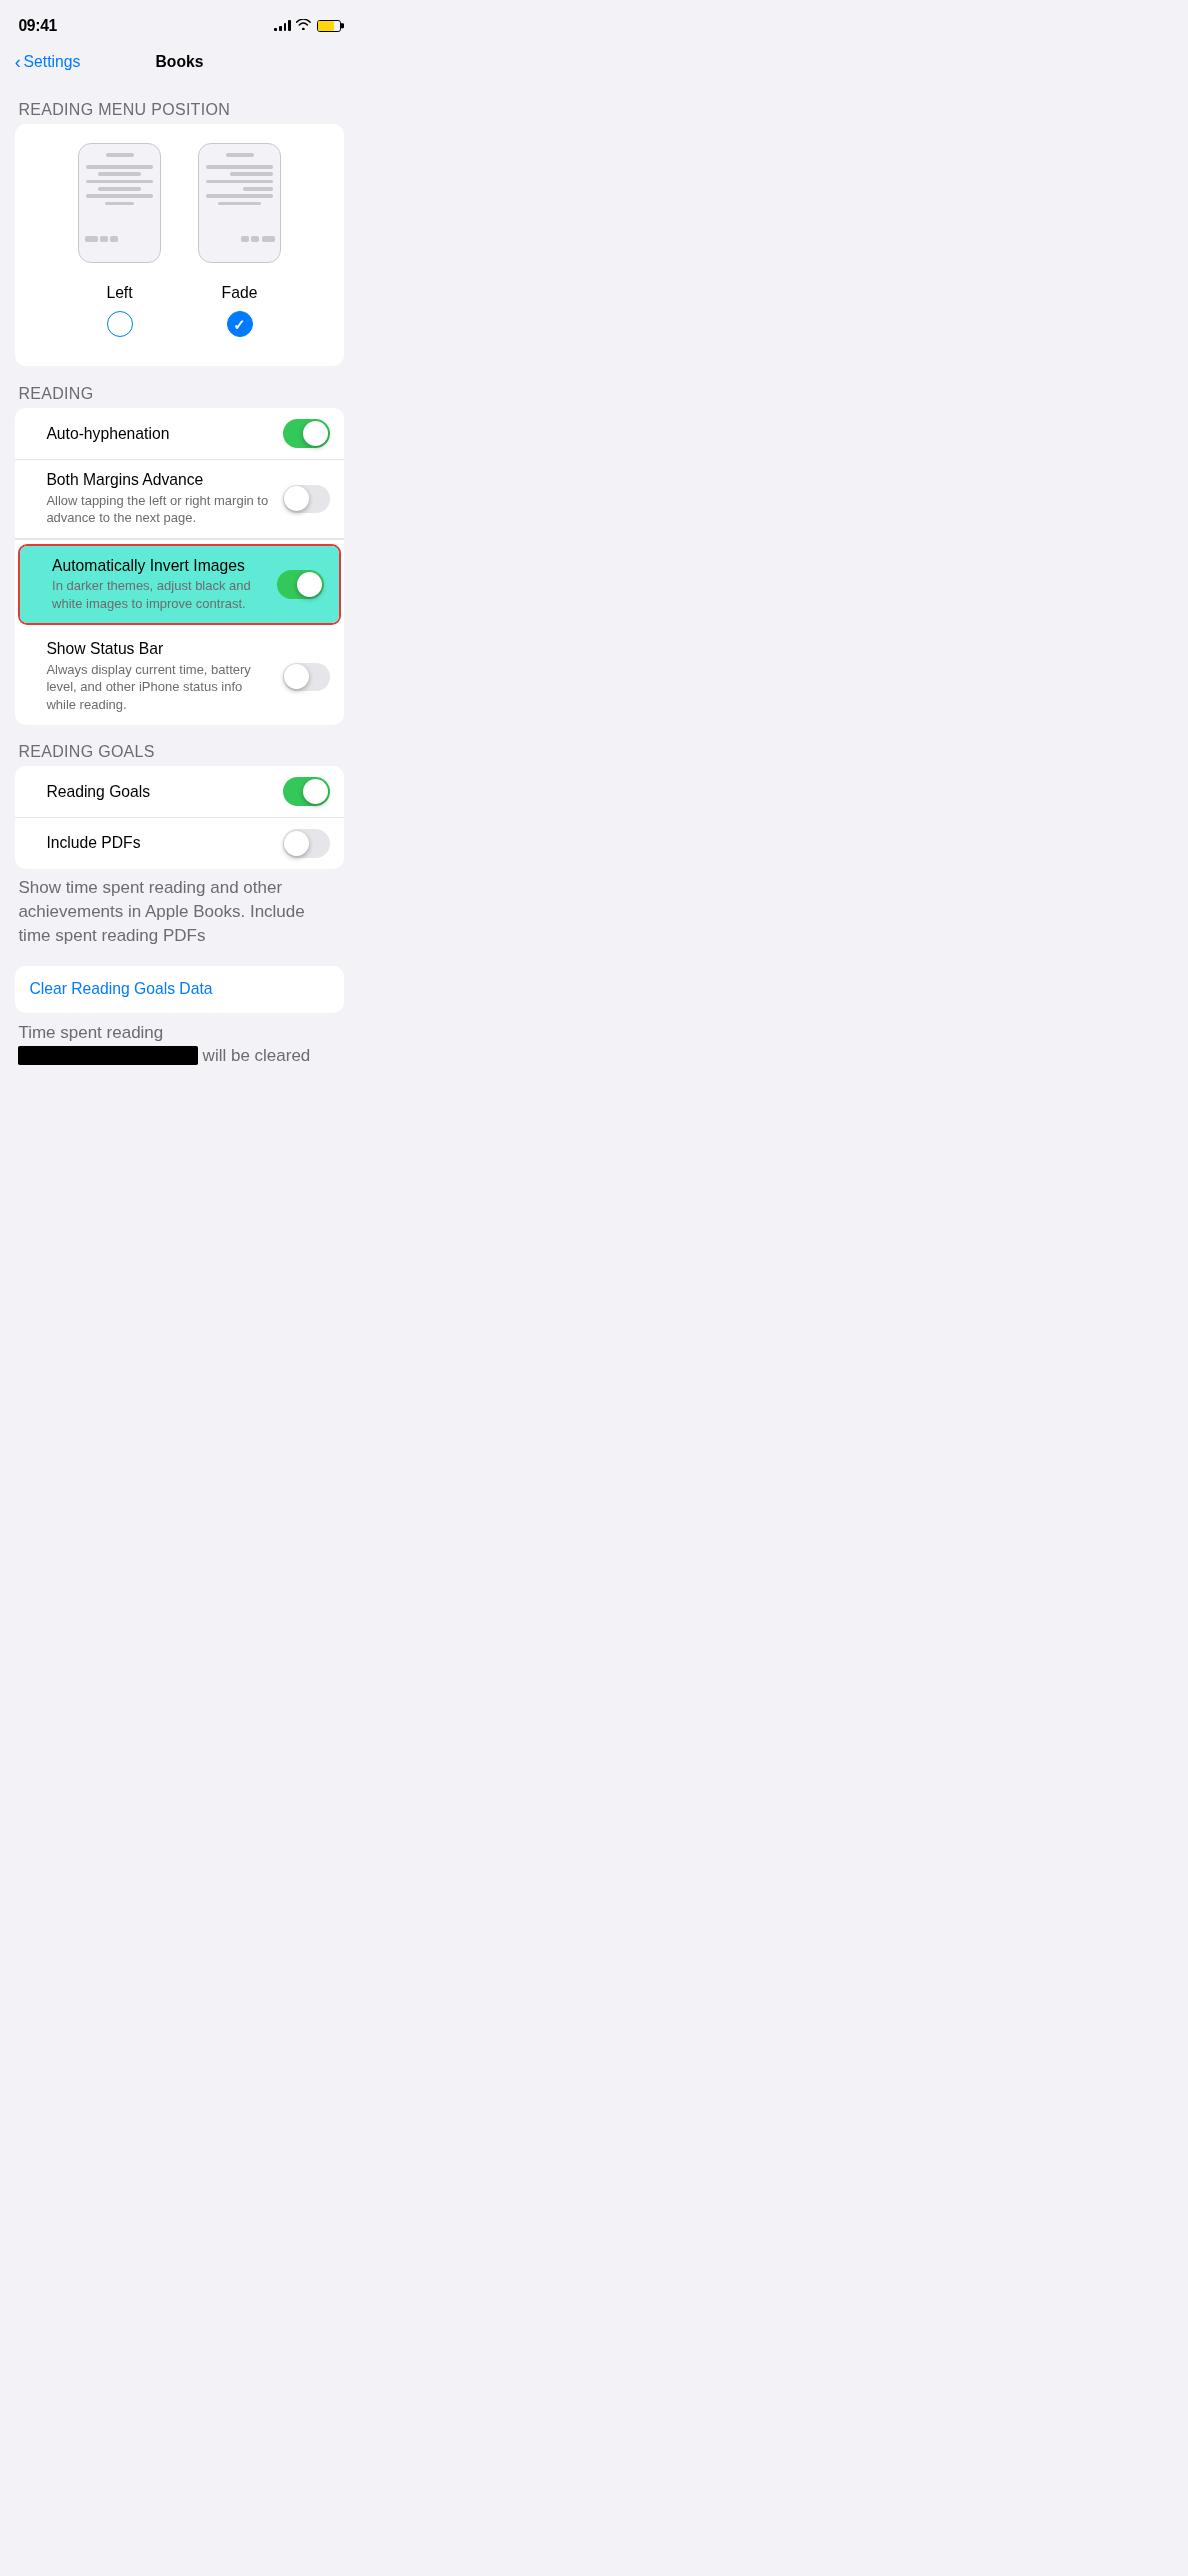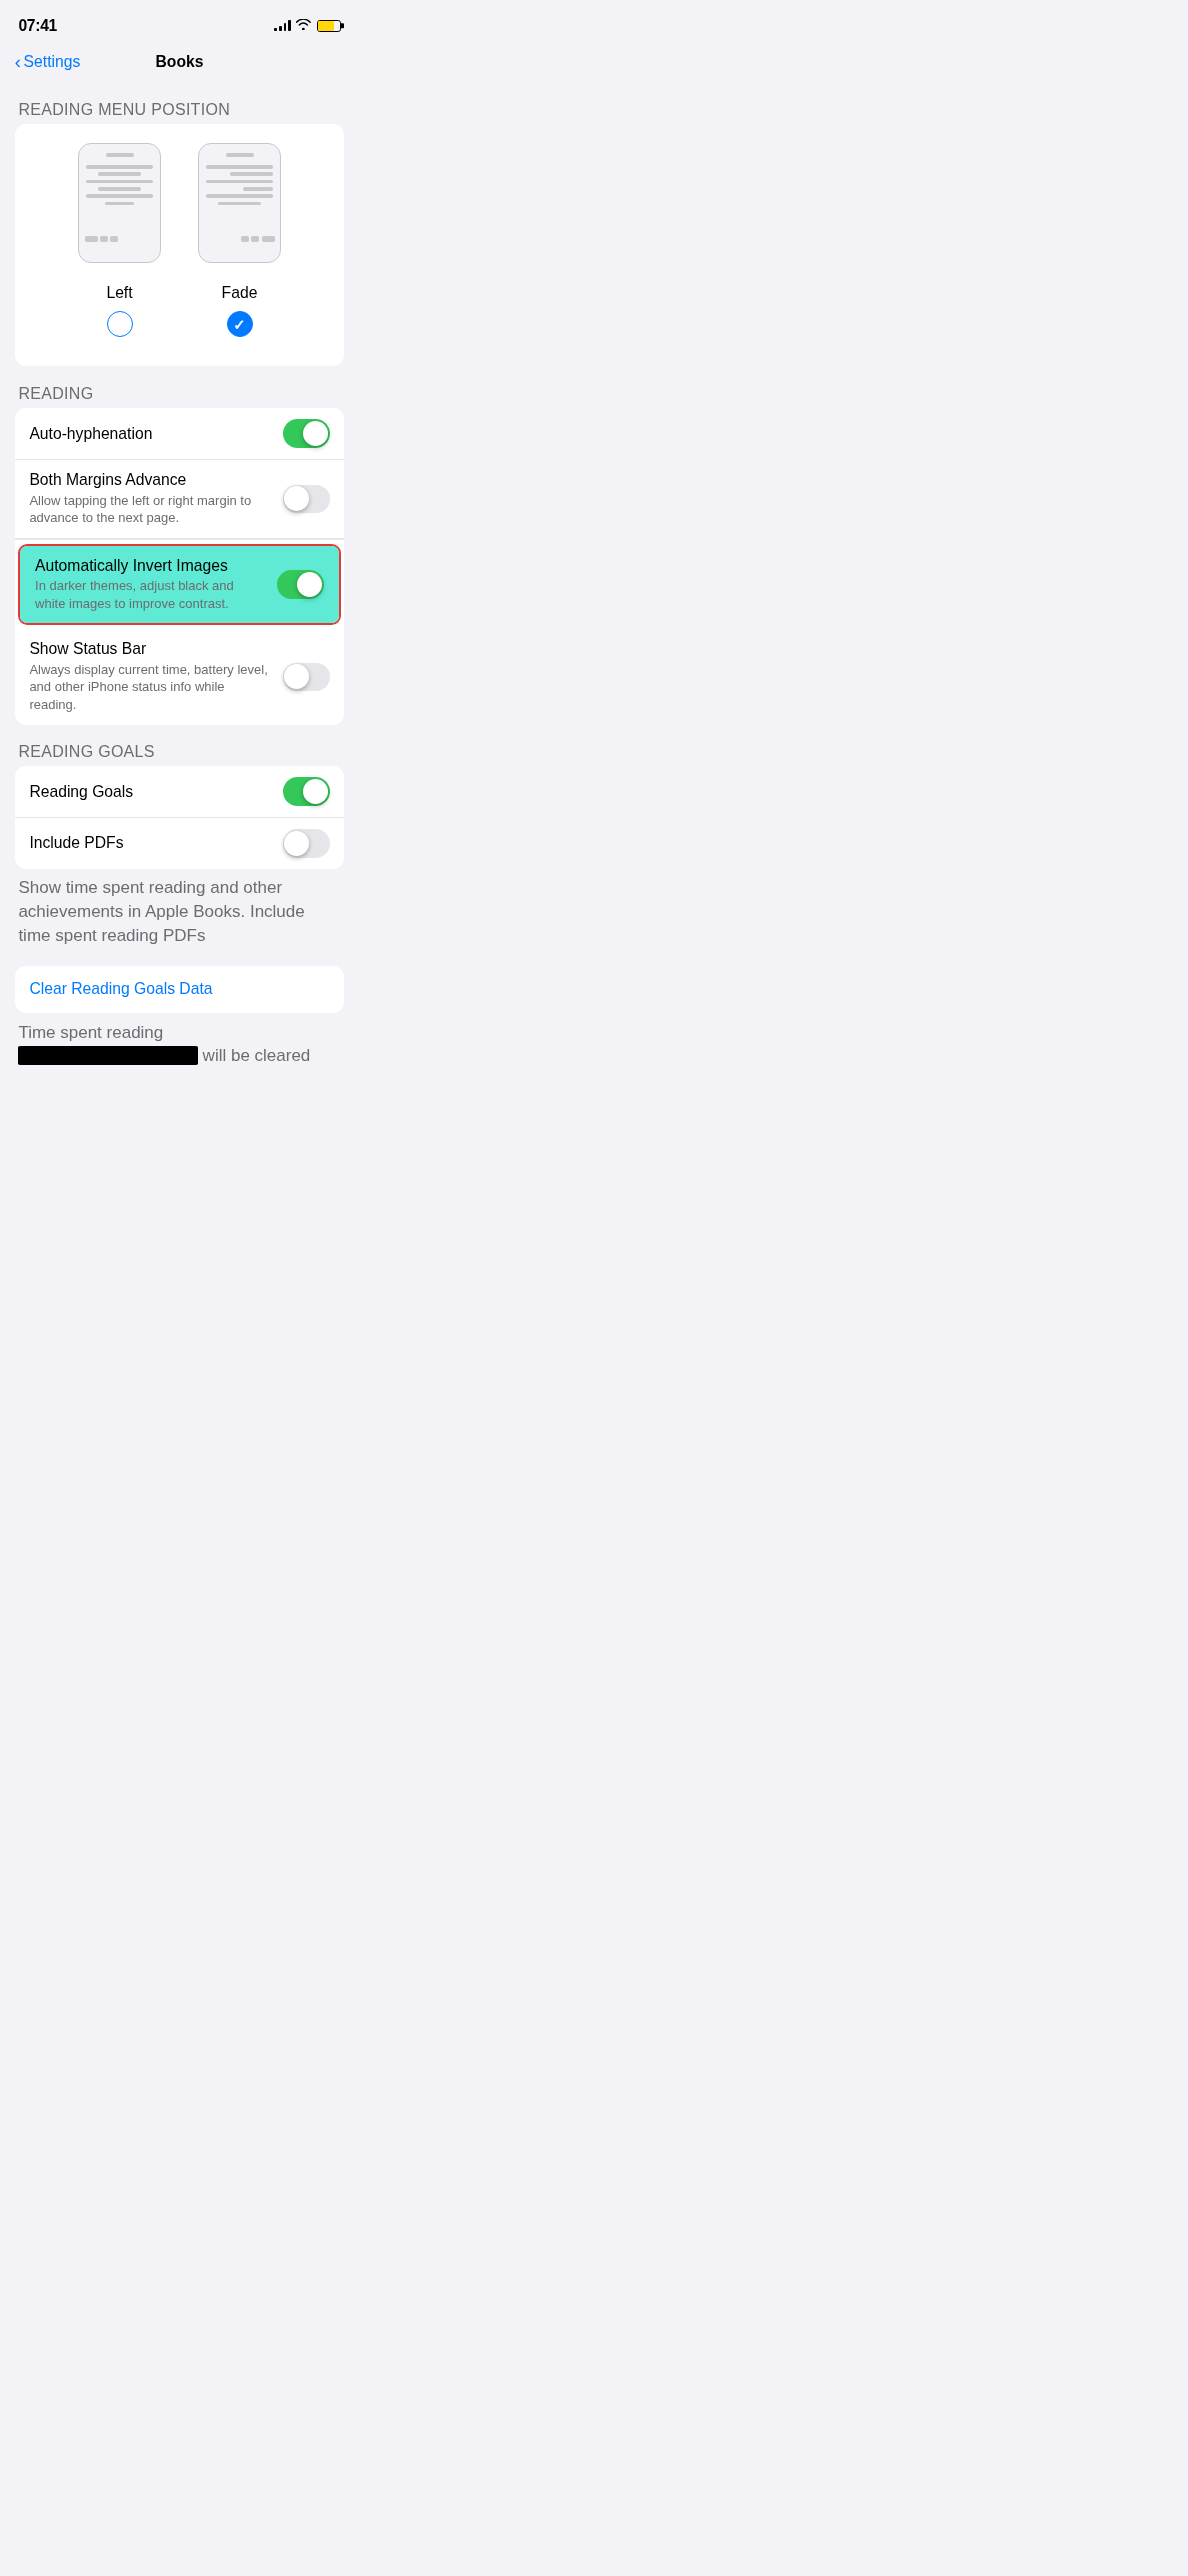--- a/index.html
+++ b/index.html
@@ -239,20 +239,21 @@
       padding: 11px 14.7px;
       border-bottom: 0.5px solid #e5e5ea;
       min-height: 50px;
     }
     .settings-row:last-child {
       border-bottom: none;
     }
     .row-left {
       flex: 1;
       padding-right: 11px;
+      margin-left: 17px;
     }
     .row-title {
       font-size: 15.7px;
       color: #000;
       font-weight: 400;
     }
     .row-subtitle {
       font-size: 13px;
       color: #6c6c70;
       margin-top: 2.8px;
@@ -325,21 +326,21 @@
       background: #000;
       color: transparent;
       border-radius: 1.8px;
       display: inline;
     }
   </style>
 </head>
 <body>
 
 <div class="status-bar">
-  <span class="status-time">07:41</span>
+  <span class="status-time">09:41</span>
   <div class="status-icons">
     <div class="signal-bars">
       <span></span>
         <span></span>
         <span></span>
         <span></span>
     </div>
     <span class="wifi-icon">
       
       <svg width="14.7" height="11" viewBox="0 0 16 12" fill="none">

